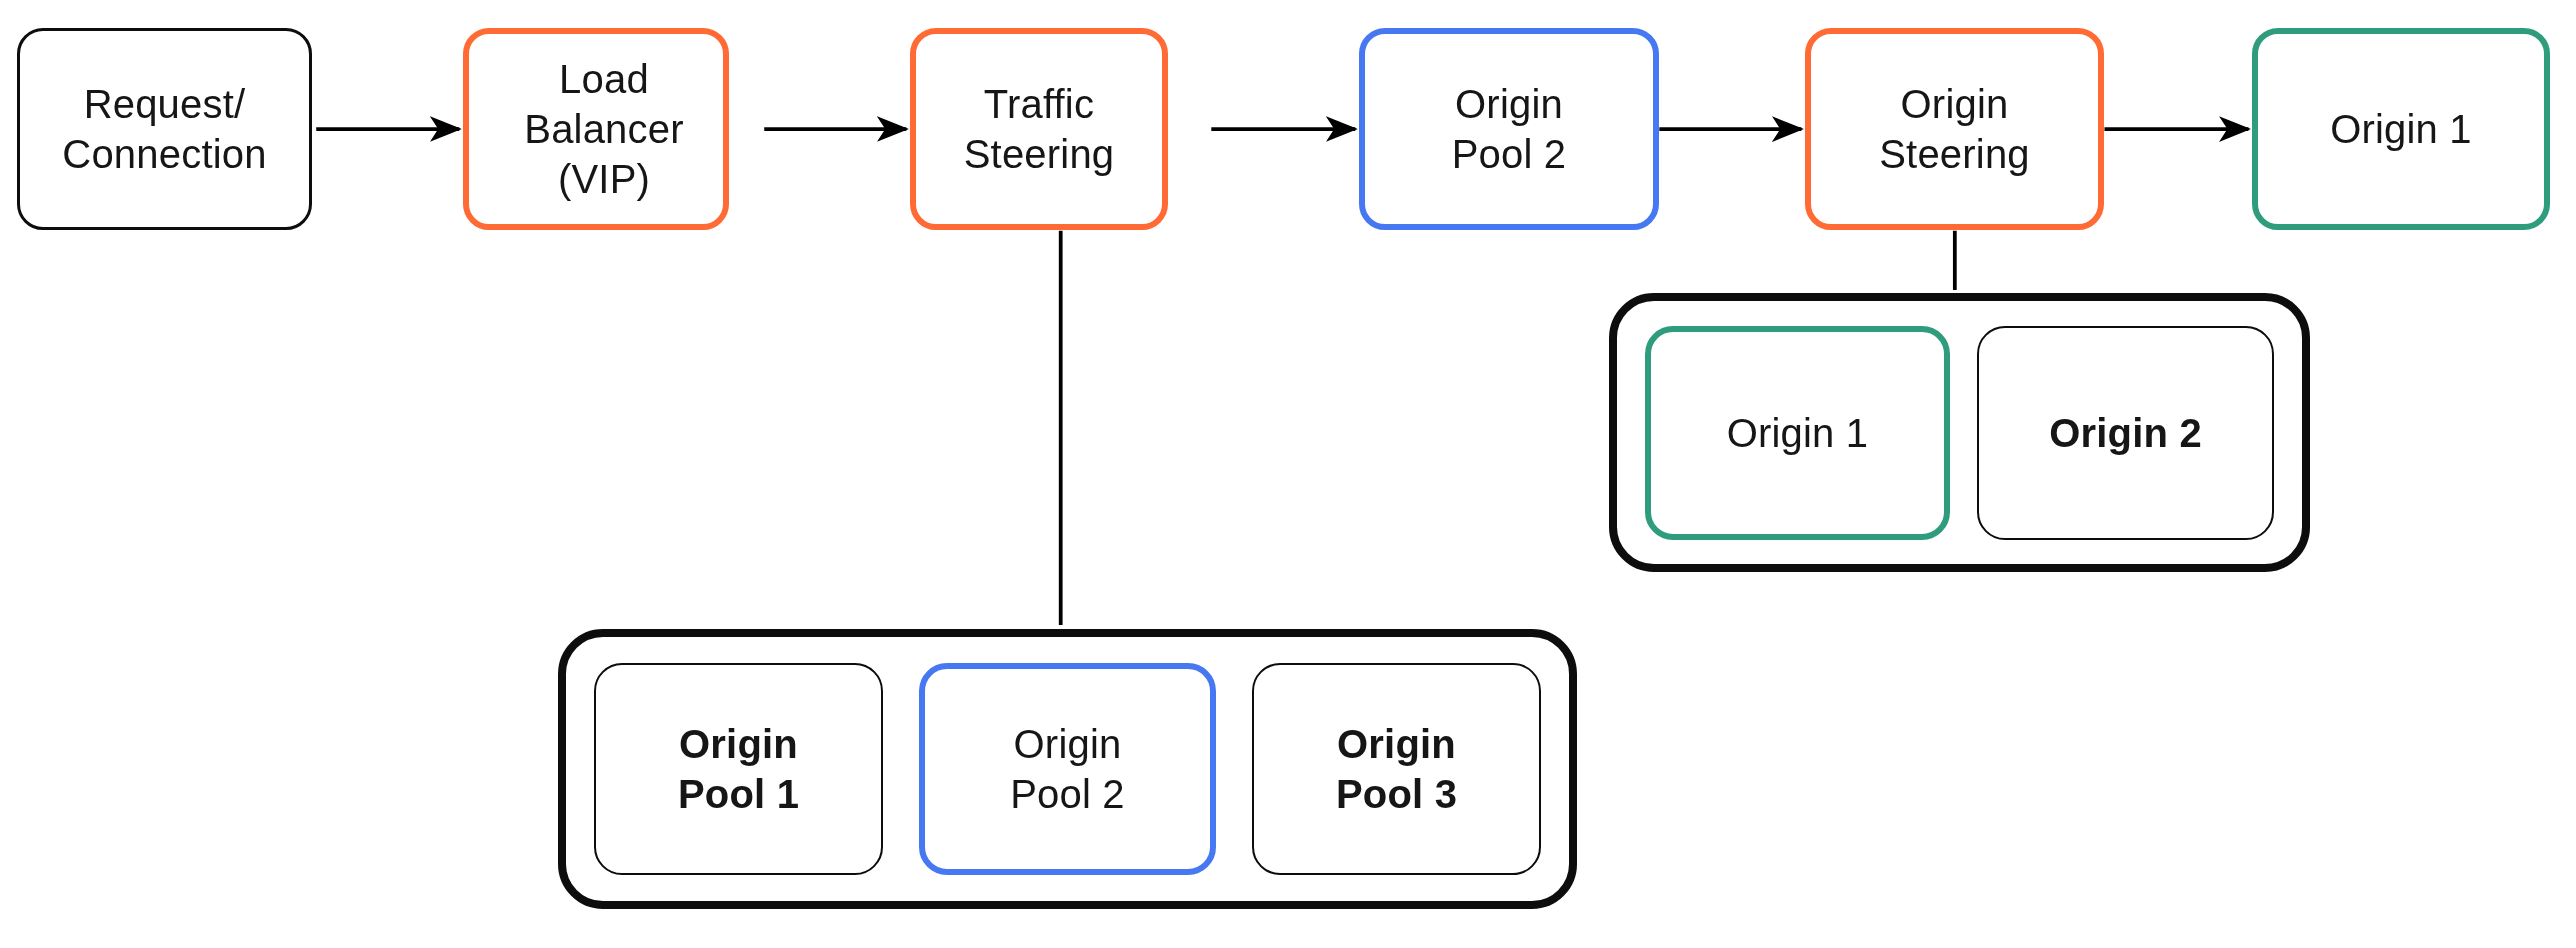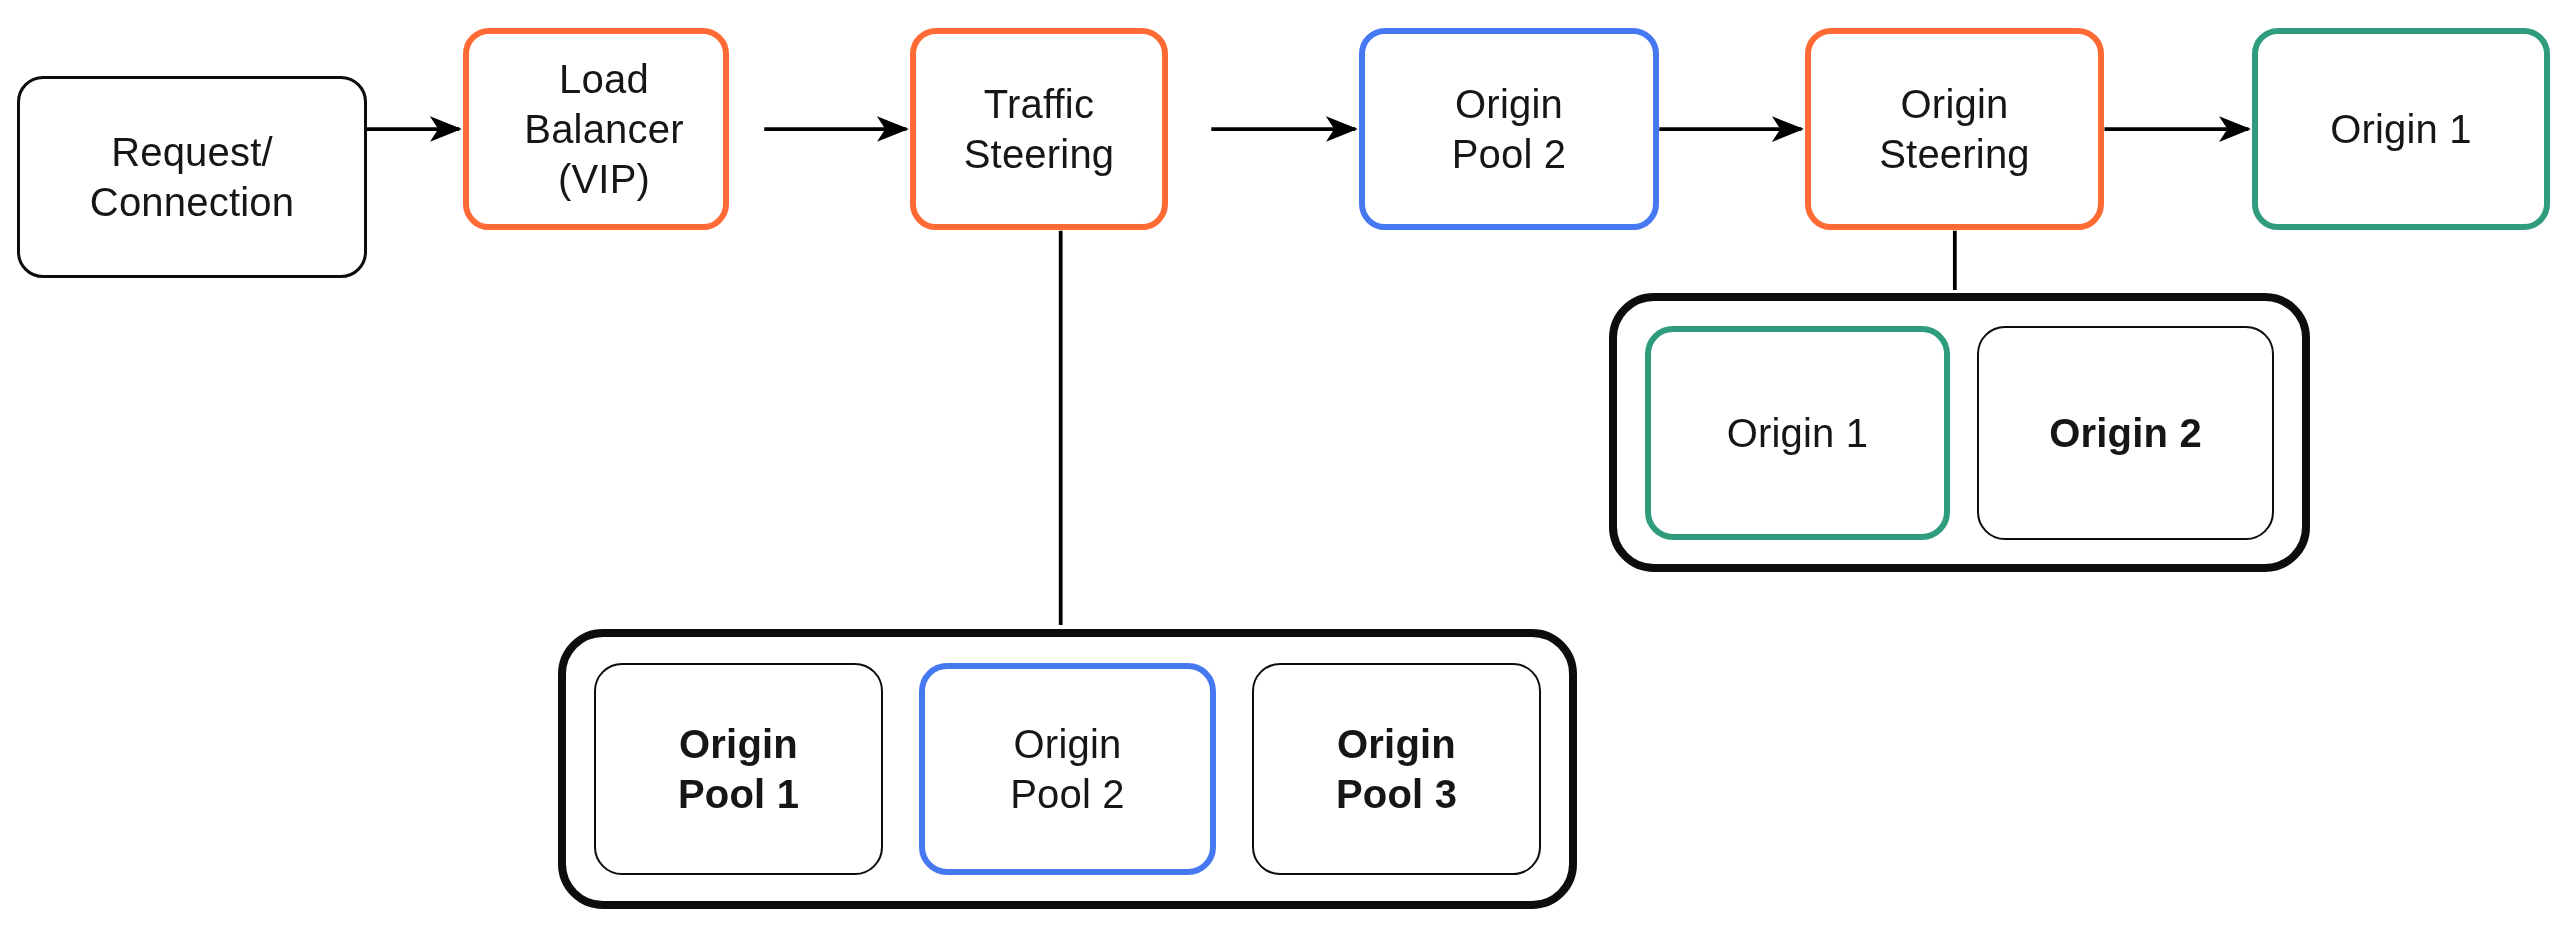--- a/index.html
+++ b/index.html
@@ -34,21 +34,21 @@
     color: var(--ink, #161616);
     letter-spacing: 0.2px;
   }
   
   .top { top: 28px; height: 202px; }
   .b-black  { border: 3.8px solid var(--line, #0d0d0d); }
   .b-orange { border: 6.6px solid var(--orange, #ff6a35); }
   .b-blue   { border: 6.6px solid var(--blue, #4678f2); }
   .b-green  { border: 6.6px solid var(--green, #2f9d7d); }
 
-  .n-request  { left: 17px;   width: 350px; margin-top: 48px; }
+  .n-request  { left: 17px;   width: 295px; }
   .n-lb       { left: 463px;  width: 266px; padding-left: 16px; }
   .n-traffic  { left: 910px;  width: 258px; }
   .n-pool2    { left: 1359px; width: 300px; }
   .n-osteer   { left: 1805px; width: 299px; }
   .n-origin1  { left: 2252px; width: 298px; }
 
   
   .group {
     position: absolute;
     box-sizing: border-box;

